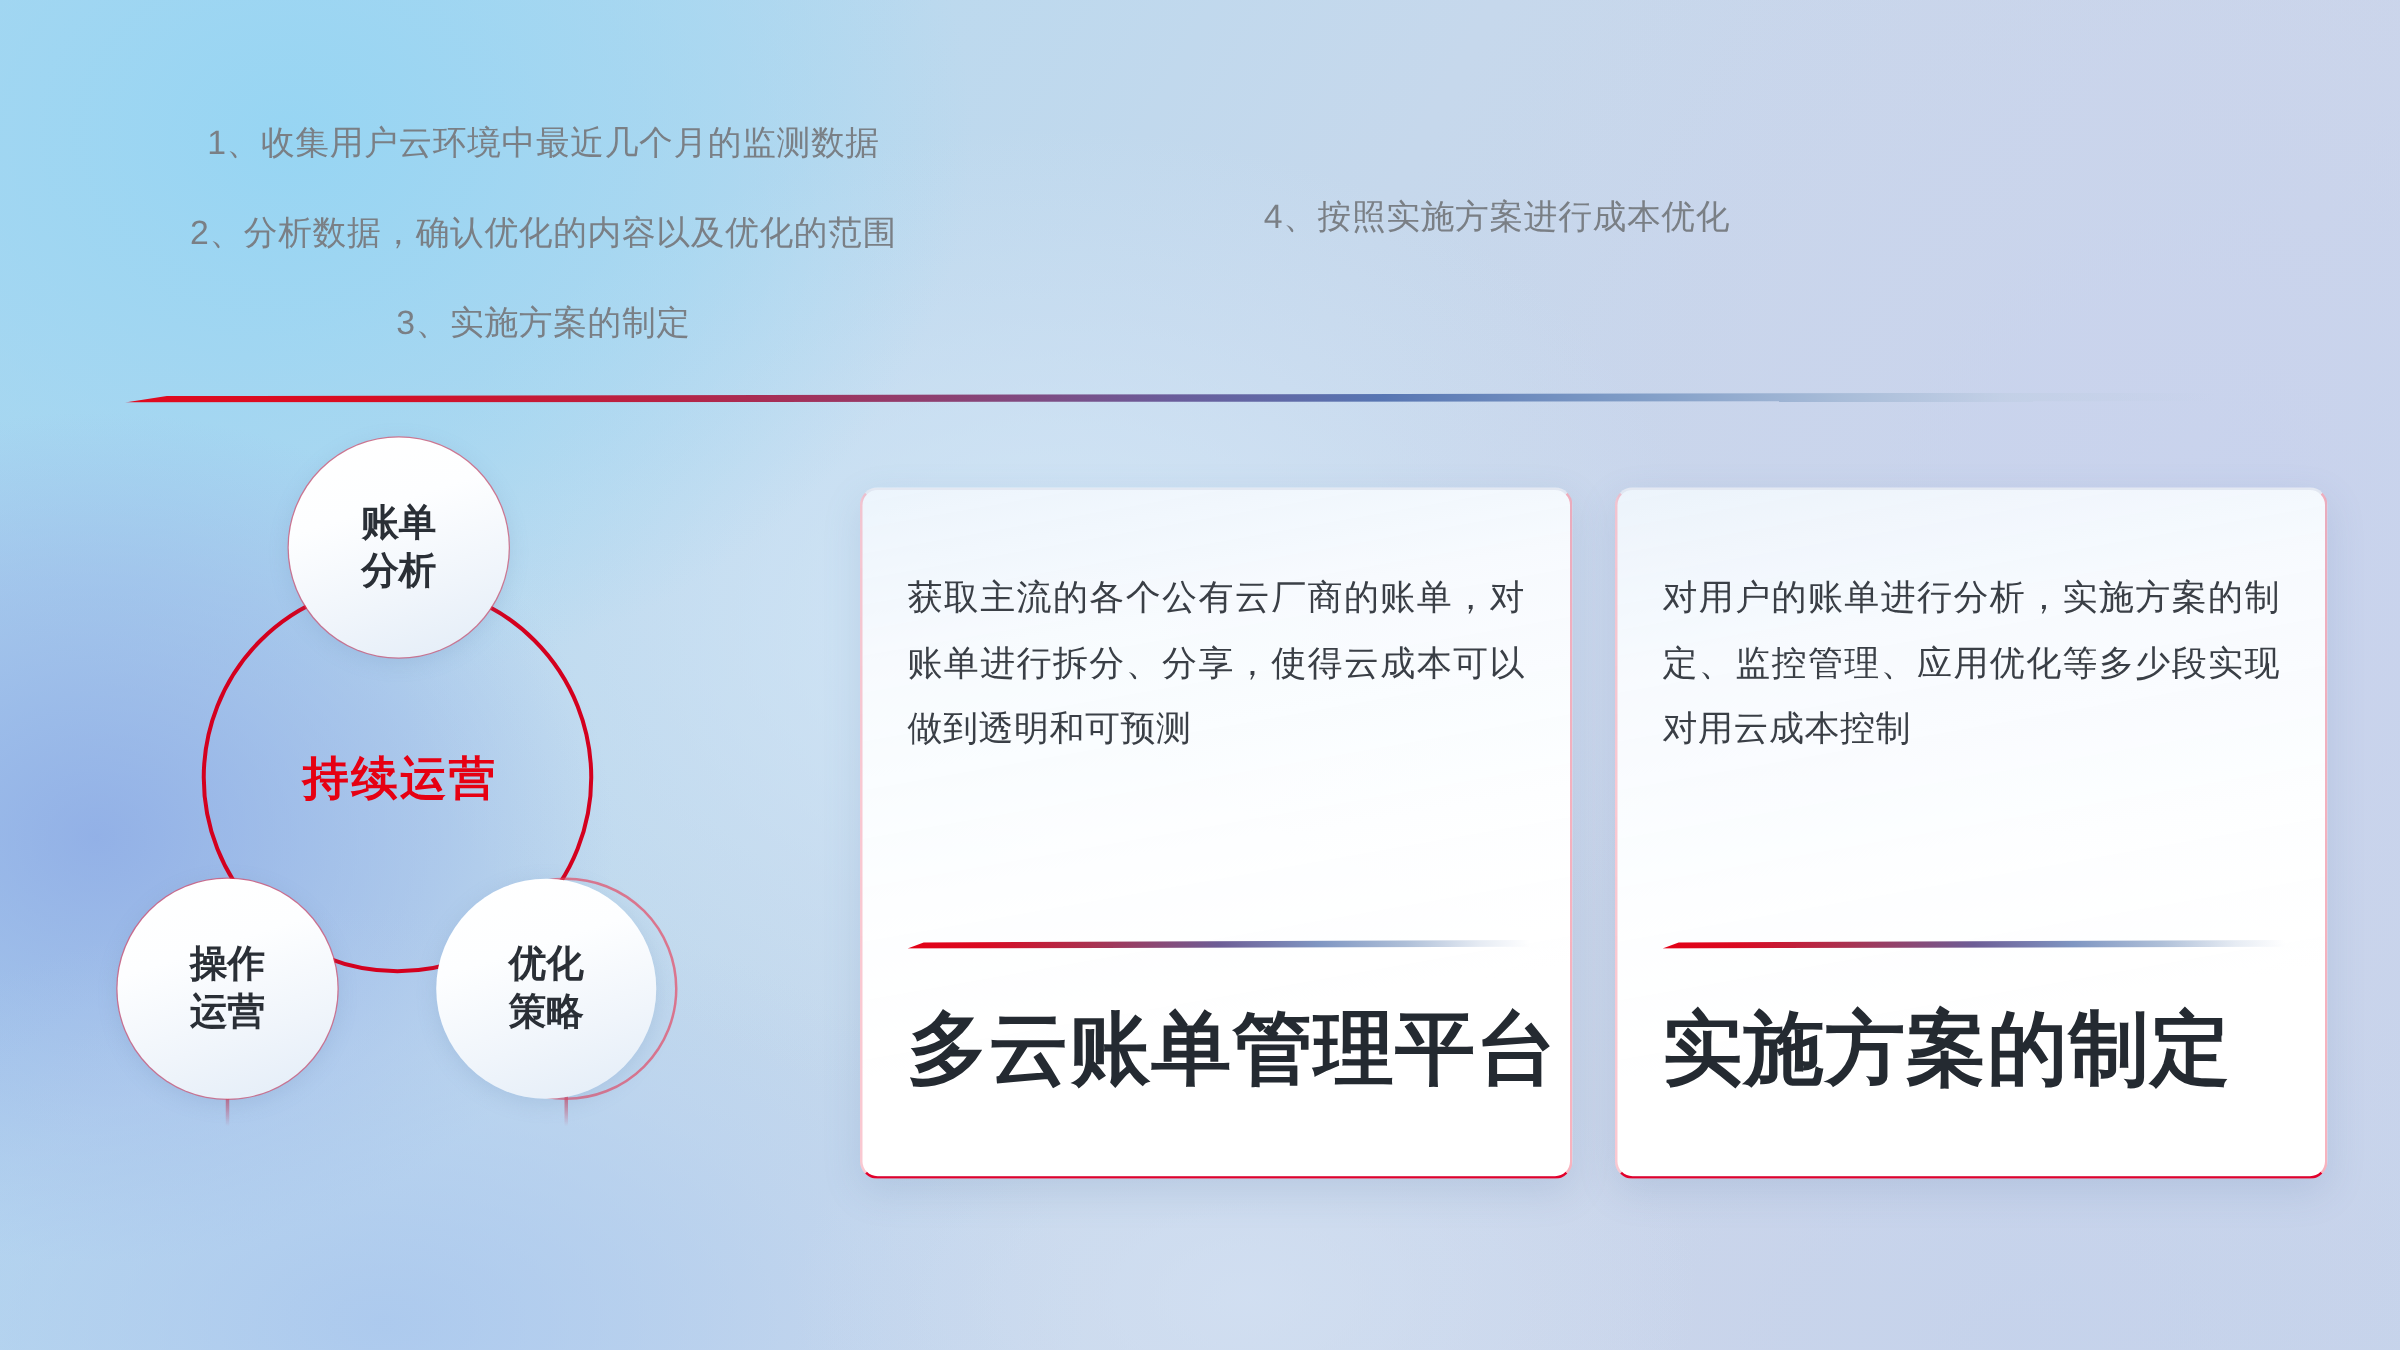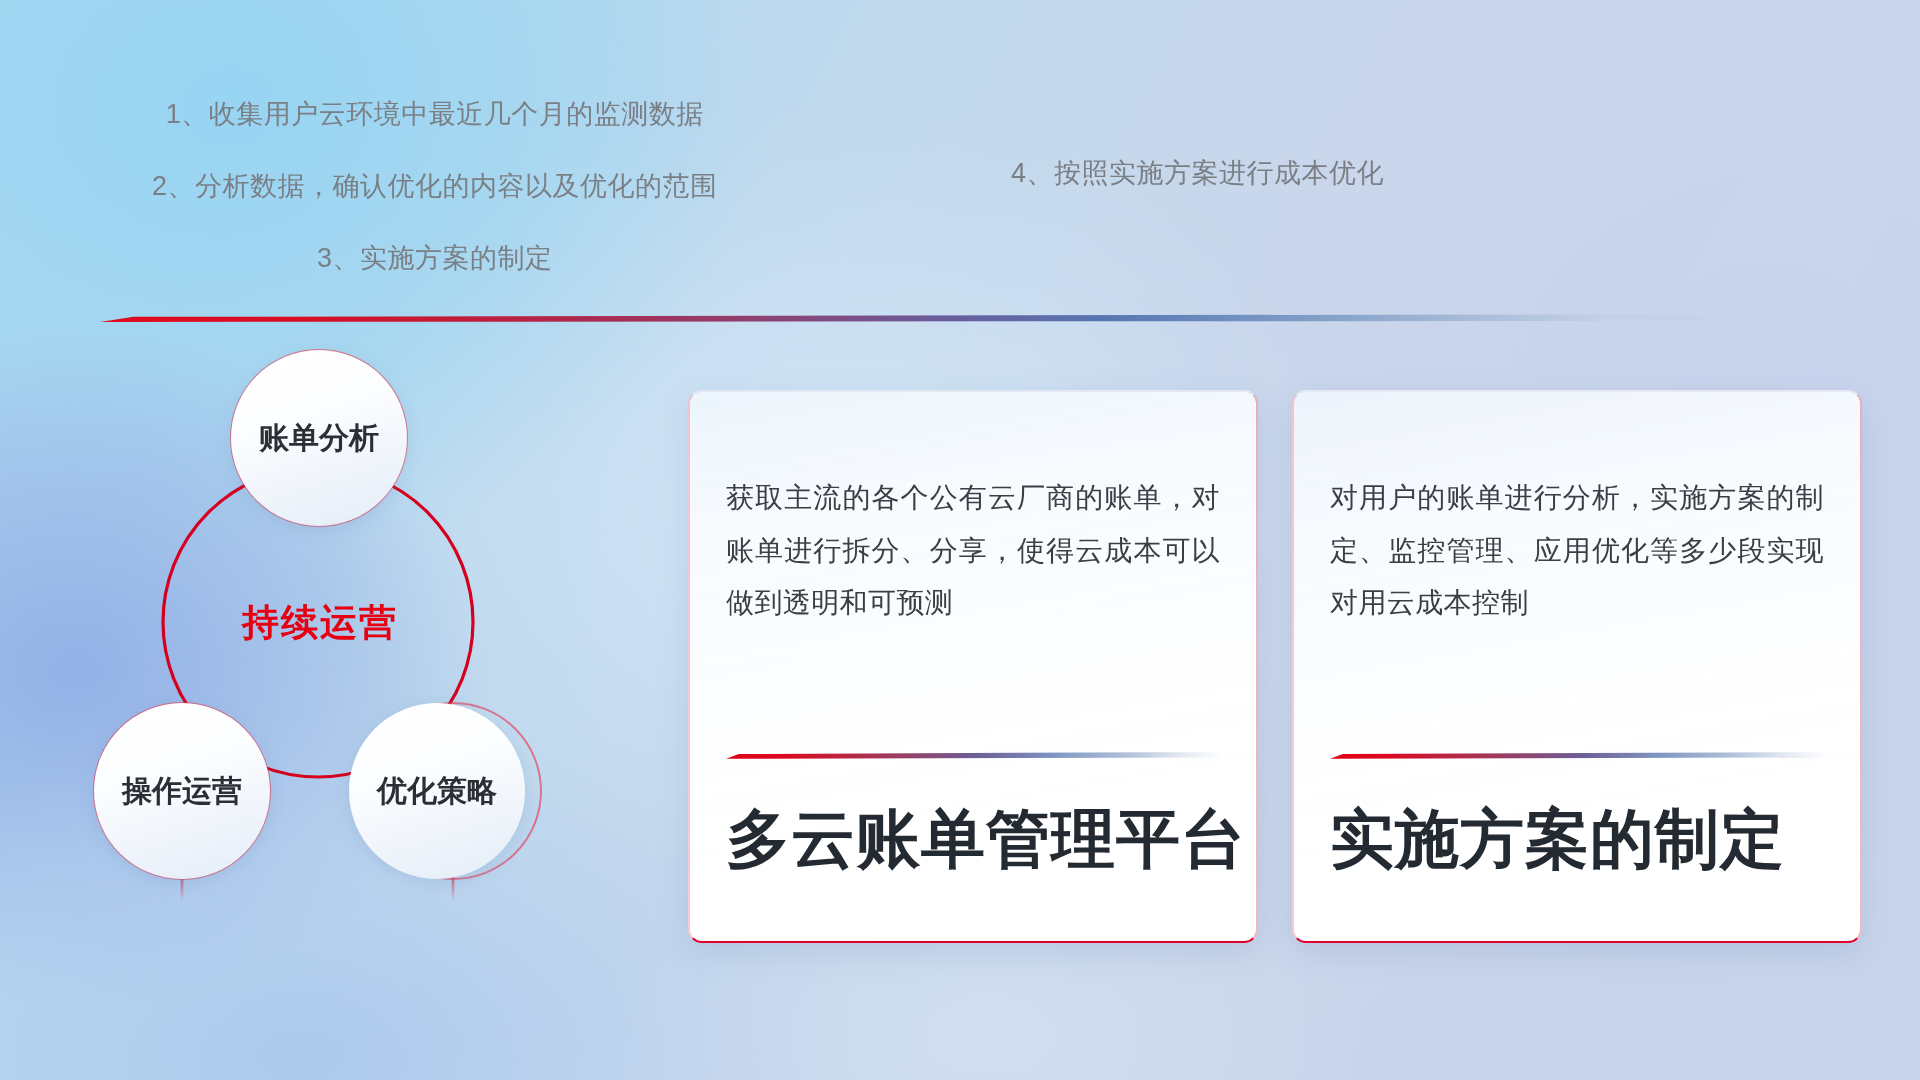--- a/index.html
+++ b/index.html
@@ -73,21 +73,21 @@
   }
 
   
   #venn { position:absolute; left:90px; top:340px; width:560px; height:630px; }
   #venn svg { position:absolute; inset:0; }
   .bubble {
     position:absolute; border-radius:50%;
     background:linear-gradient(162deg,#ffffff 0%,#fdfeff 34%,#f0f5fb 68%,#e2ecf7 100%);
     box-shadow:0 4px 16px rgba(110,140,180,.22);
     display:flex; align-items:center; justify-content:center;
-    flex-direction:row;
+    flex-direction:column;
     color:#2a2f36; font-weight:bold; font-size:30px; line-height:1.26;
     text-align:center;
   }
   #bubble-top   { left:141px; top:10px;  width:176px; height:176px; }
   #bubble-left  { left:4px;   top:363px; width:176px; height:176px;text-align:center; }
   #bubble-right { left:259px; top:363px; width:176px; height:176px; }
   .bubble-line { display:block; }
 
   #venn-center {
     position:absolute; left:150px; top:228px; width:160px; height:110px;
@@ -106,21 +106,21 @@
     border:2px solid #e2002b;
     border-top-color:rgba(222,228,240,.85);
     border-left-color:rgba(226,0,43,.22);
     border-right-color:rgba(226,0,43,.30);
     box-shadow:0 10px 30px rgba(96,126,170,.18);
     overflow:hidden;
   }
   #card-1 { left:688px; }
   #card-2 { left:1292px; }
 
-  .card-inner { position:absolute; inset:0; padding:60px 36px 0 36px;margin-top:20px; }
+  .card-inner { position:absolute; inset:0; padding:60px 36px 0 36px; }
   .card-desc {
     color:#3a3f46; font-size:28px; line-height:1.88; letter-spacing:.4px;
     text-align:justify; text-align-last:left;
   }
   .card-rule {
     position:absolute; left:36px; top:360px; width:498px; height:9px;
   }
   .card-rule .bar {
     position:absolute; inset:0;
     background:linear-gradient(90deg,

